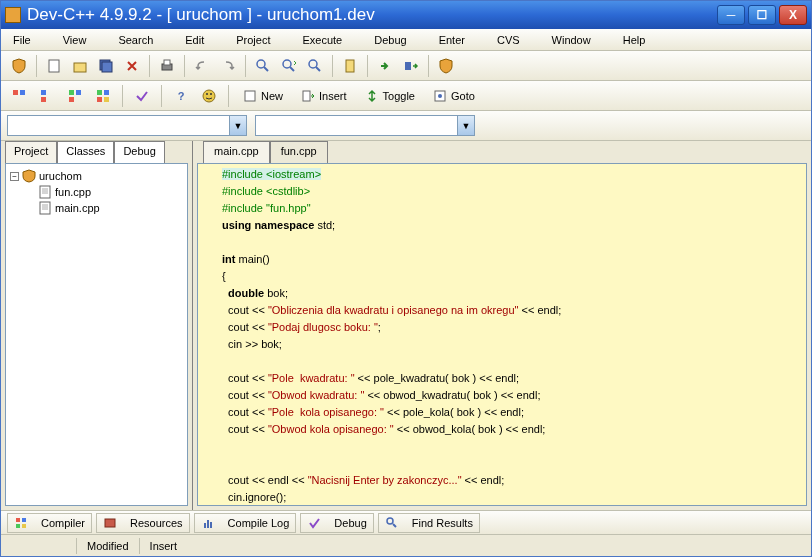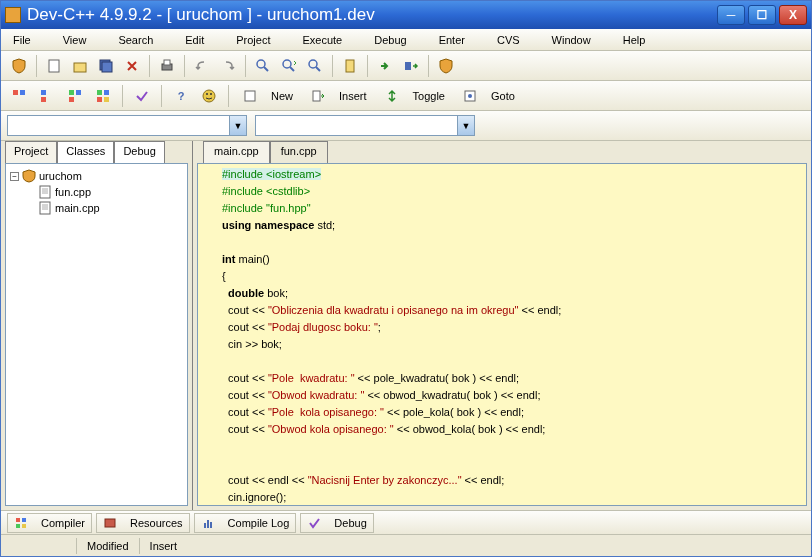--- a/index.html
+++ b/index.html
@@ -11,21 +11,21 @@
 .winbtns { display: flex; gap: 3px; }
 .winbtn { width: 28px; height: 20px; border-radius: 3px; display: flex; align-items: center; justify-content: center; font-weight: bold; color: white; font-size: 12px; }
 .min,.max { background: linear-gradient(to bottom,#5aa3f0,#2a6fd0); border:1px solid #1a4a9a; }
 .close { background: linear-gradient(to bottom,#e77a6e,#c83f2e); border:1px solid #8a1f12; }
 .menubar { height: 22px; background: linear-gradient(to bottom,#fdfdfb,#ece9d8); border-bottom: 1px solid #c0c0b0; display: flex; align-items: center; padding: 4px 4px; gap: 16px; }
 .menubar div { padding: 2px 8px; }
 .toolbar { height: 30px; background: linear-gradient(to bottom,#fdfdfb,#ece9d8); border-bottom: 1px solid #c0c0b0; display: flex; align-items: center; padding: 2px 6px; gap: 2px; }
 .tbtn { width: 24px; height: 24px; display: flex; align-items: center; justify-content: center; border: 1px solid transparent; }
 .sep { width: 1px; height: 22px; background: #c0c0b0; margin: 0 3px; }
 .secondbar { height: 30px; background: linear-gradient(to bottom,#fdfdfb,#ece9d8); border-bottom: 1px solid #c0c0b0; display: flex; align-items: center; padding: 2px 6px; gap: 4px; }
-.btnwlabel { height: 24px; padding: 0 6px; display: flex; align-items: center; gap: 14px; border: 1px solid transparent; }
+.btnwlabel { height: 24px; padding: 0 6px; display: flex; align-items: center; gap: 4px; border: 1px solid transparent; }
 .combos { height: 30px; background: linear-gradient(to bottom,#fdfdfb,#ece9d8); border-bottom: 1px solid #c0c0b0; display: flex; align-items: center; padding: 2px 6px; gap: 8px; }
 .combo { height: 21px; background: white; border: 1px solid #7f9db9; display: flex; align-items: center; }
 .combo .arrow { width: 17px; height: 19px; background: linear-gradient(to bottom,#dbeaf9,#a9c8e9); border-left: 1px solid #7f9db9; display:flex;align-items:center;justify-content:center;font-size:9px; margin-left:auto;}
 .main { flex: 1; display: flex; min-height: 0; }
 .leftpanel { width: 192px; background: #ece9d8; border-right: 1px solid #808080; display: flex; flex-direction: column; }
 .tabs { height: 22px; display: flex; padding-left: 4px; gap: 0; }
 .tab { padding: 3px 8px; background: #ffffff; border: 1px solid #808080; border-bottom: none; font-size: 11px; }
 .tab.active { background: #f5f3ea; }
 .tree { flex: 1; background: white; border: 1px solid #7f9db9; margin: 0 4px 4px 4px; padding: 4px; }
 .treenode { display: flex; align-items: center; gap: 3px; padding: 1px 0; }
@@ -340,20 +340,27 @@
           <rect x="9" y="6" width="2" height="6" fill="#4a6bb5"></rect>
         </svg>
         <span>Compile Log</span>
       </div>
     <div class="bbtab">
         <svg width="14" height="14">
           <path d="M3 7 L6 11 L12 3" fill="none" stroke="#8a4ac8" stroke-width="2"></path>
         </svg>
         <span>Debug</span>
       </div>
+    <div class="bbtab">
+        <svg width="14" height="14">
+          <circle cx="5" cy="5" r="3" fill="none" stroke="#4a6bb5" stroke-width="1.5"></circle>
+          <line x1="8" y1="8" x2="11" y2="11" stroke="#4a6bb5" stroke-width="2"></line>
+        </svg>
+        <span>Find Results</span>
+      </div>
   </div>
 
   <div class="statusbar">
     <div style="width:75px;border-left:none"></div>
     <div>Modified</div>
     <div>Insert</div>
   </div>
 </div>
 
 </body></html>

